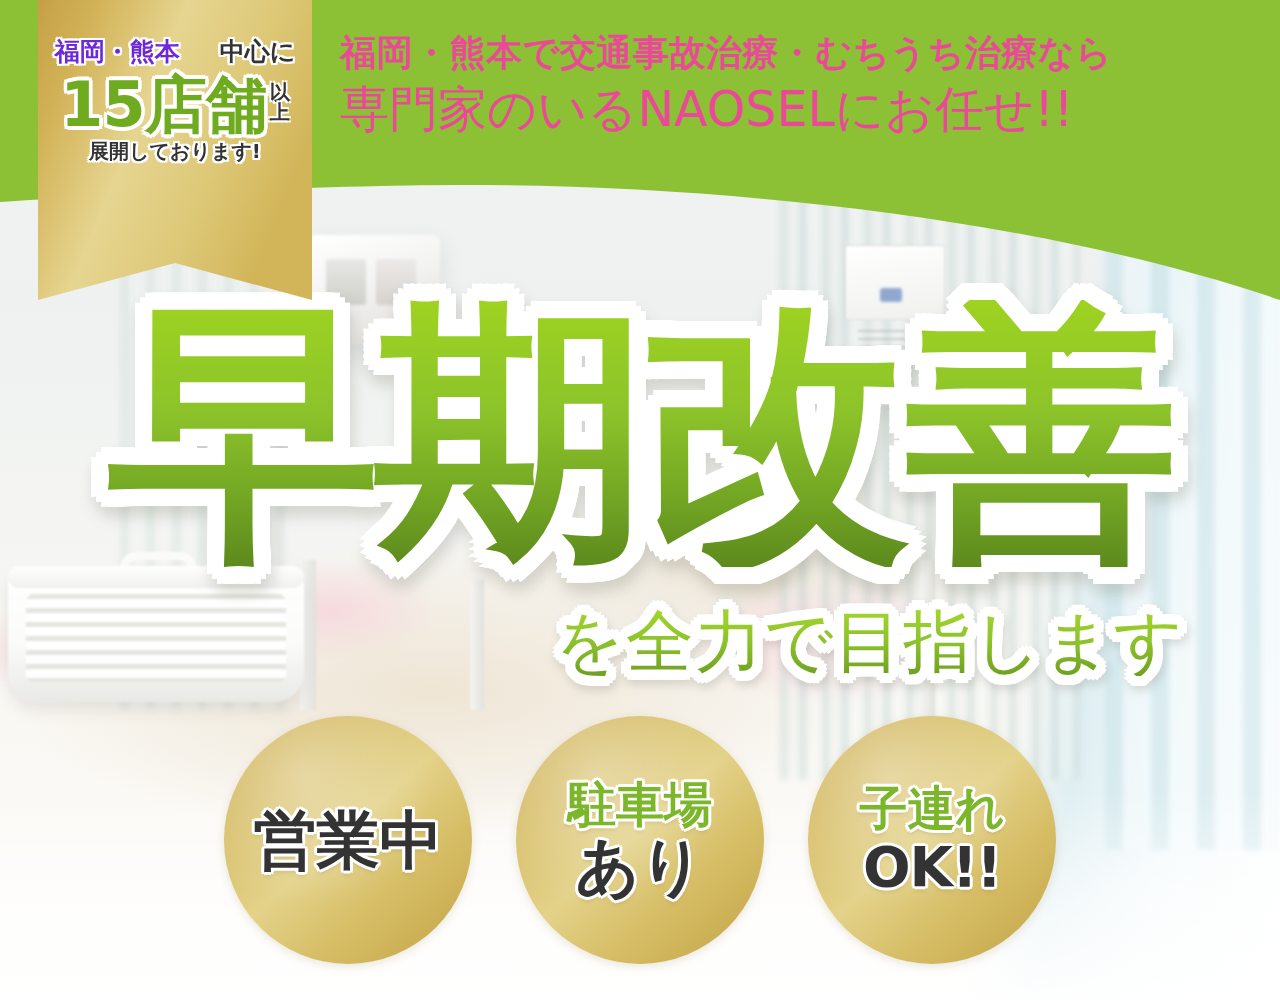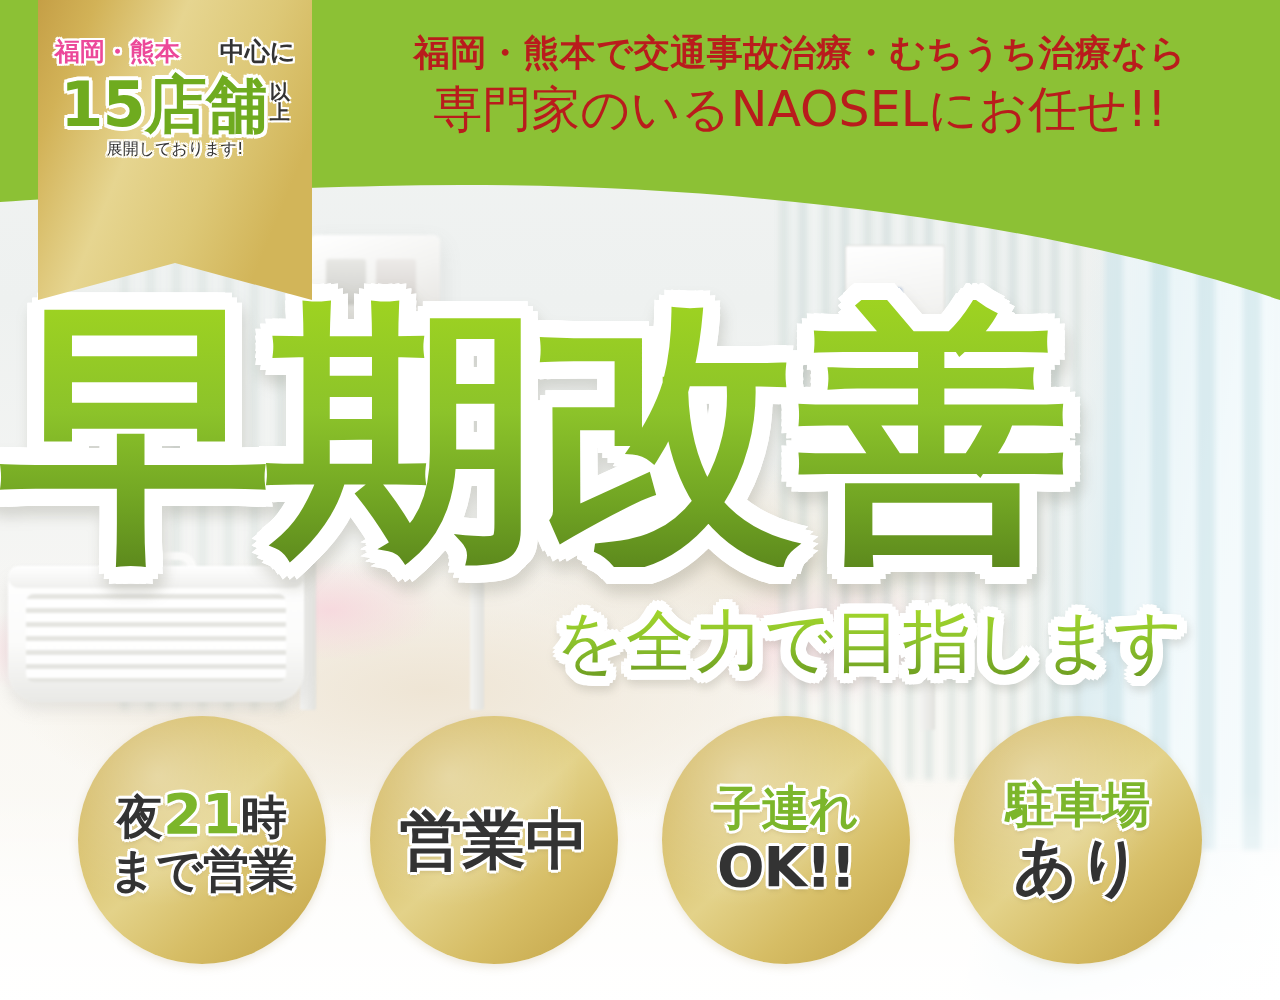--- a/index.html
+++ b/index.html
@@ -139,22 +139,21 @@
 
   
   .header-band {
     position:absolute; left:0; top:0; width:1280px; height:330px;
     overflow:hidden;
   }
   .header-band svg { display:block; width:1280px; height:330px; }
 
   .header-text {
     position:absolute; left:340px; top:30px; width:920px;
-    text-align:center;
-    color:#b91c1c;
+    color:#ec4899;
     z-index:6;
     pointer-events:none;
   }
   .header-line1 {
     font-size:36px; font-weight:700; letter-spacing:.5px;
     line-height:1.25;
     font-family:"DejaVu Sans", sans-serif;
     white-space:nowrap;
   }
   .header-line2 {
@@ -175,52 +174,52 @@
     display:flex; flex-direction:column; align-items:center;
     justify-content:flex-start; padding-top:38px;
     pointer-events:none;
   }
   .rib-l1 {
     font-size:25px; font-weight:700; line-height:1.1; white-space:nowrap;
     text-shadow:
       -2px -2px 0 #fff, 2px -2px 0 #fff, -2px 2px 0 #fff, 2px 2px 0 #fff,
       0 -2.4px 0 #fff, 0 2.4px 0 #fff, -2.4px 0 0 #fff, 2.4px 0 0 #fff;
   }
-  .rib-l1 .g { color:#ec4899; }
+  .rib-l1 .g { color:#6d28d9; }
   .rib-l1 .d { color:#333333;margin-left:40px; }
   .rib-l2 {
     display:flex; align-items:flex-start; margin-top:8px; white-space:nowrap;
   }
   .rib-big {
     font-size:62px; font-weight:700; color:#6fab1f; line-height:1.0;
     letter-spacing:-1px;
     text-shadow:
       -3px -3px 0 #fff, 3px -3px 0 #fff, -3px 3px 0 #fff, 3px 3px 0 #fff,
       0 -3.6px 0 #fff, 0 3.6px 0 #fff, -3.6px 0 0 #fff, 3.6px 0 0 #fff,
       -3px 0 0 #fff, 3px 0 0 #fff;
   }
   .rib-sup {
     display:flex; flex-direction:column; align-items:center;
     font-size:20px; font-weight:700; color:#333333; line-height:1.0;
     margin-left:3px; margin-top:8px;
     text-shadow:-1.6px -1.6px 0 #fff, 1.6px -1.6px 0 #fff, -1.6px 1.6px 0 #fff, 1.6px 1.6px 0 #fff;
   }
   .rib-sup span { display:block; }
   .rib-l3 {
-    font-size:16px; font-weight:400; color:#333333; line-height:1.1;
+    font-size:20px; font-weight:700; color:#333333; line-height:1.1;
     margin-top:4px; white-space:nowrap;
     text-shadow:
       -2px -2px 0 #fff, 2px -2px 0 #fff, -2px 2px 0 #fff, 2px 2px 0 #fff,
       0 -2.4px 0 #fff, 0 2.4px 0 #fff, -2.4px 0 0 #fff, 2.4px 0 0 #fff;
   }
 
   
   .headline-wrap {
     position:absolute; left:0; top:300px; width:1280px;
-    text-align:left; z-index:7; pointer-events:none;
+    text-align:center; z-index:7; pointer-events:none;
   }
   .headline {
     display:inline-block;
     font-size:272px; font-weight:700; line-height:.98;
     letter-spacing:-6px;
     font-family:"DejaVu Sans", sans-serif;
     background:linear-gradient(180deg,#9ed321 0%, #8cc32a 42%, #74a824 72%, #5d8a1d 100%);
     -webkit-background-clip:text; background-clip:text;
     color:transparent; -webkit-text-fill-color:transparent;
     filter:
@@ -363,36 +362,30 @@
 
   <div class="headline-wrap">
     <span class="headline">早期改善</span>
   </div>
   <div class="subhead-wrap">
     <span class="subhead">を全力で目指します</span>
   </div>
 
   <div class="badges">
 
-    <div class="badge badge-1">
-      <div class="badge-l1">
-        <span class="d">夜</span><span class="num">21</span><span class="d">時</span>
-      </div>
-      <div class="badge-l2 d">まで営業</div>
-    </div>
 
     <div class="badge badge-2">
       <div class="badge-l2 d">営業中</div>
+    </div>
+
+    <div class="badge badge-3">
+      <div class="badge-l1 g">駐車場</div>
+      <div class="badge-l2 d">あり</div>
     </div>
 
     <div class="badge badge-4">
       <div class="badge-l1 g">子連れ</div>
       <div class="badge-l2 d">OK!!</div>
     </div>
 
-    <div class="badge badge-3">
-      <div class="badge-l1 g">駐車場</div>
-      <div class="badge-l2 d">あり</div>
-    </div>
-
   </div>
 
 </div>
 
 </body></html>

